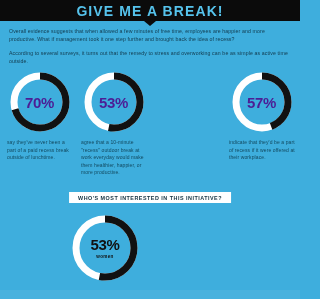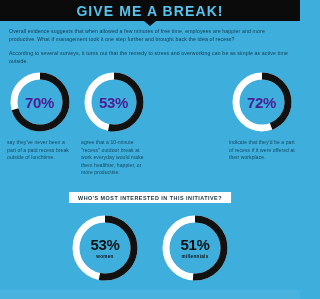--- a/index.html
+++ b/index.html
@@ -125,21 +125,21 @@
       <div class="cap">agree that a 10-minute "recess" outdoor break at work everyday would make them healthier, happier, or more productive.</div>
     </div>
 
 
     <div class="cell c3">
       <div class="donut">
         <svg viewBox="0 0 64 64">
           <circle cx="32" cy="32" r="26" fill="none" stroke="#ffffff" stroke-width="7"></circle>
           <circle class="arc" cx="32" cy="32" r="26" fill="none" stroke="#111111" stroke-width="7" transform="rotate(-90 32 32)" stroke-dasharray="71.87963991413447 91.48317807253478" stroke-linecap="butt"></circle>
         </svg>
-        <div class="val">72%</div>
+        <div class="val">57%</div>
       </div>
       <div class="cap">indicate that they'd be a part of recess if it were offered at their workplace.</div>
     </div>
 
   </div>
 
   <div class="banner">
     <div class="btxt">WHO'S MOST INTERESTED IN THIS INITIATIVE?</div>
   </div>
 
@@ -151,30 +151,18 @@
           <circle cx="36" cy="36" r="29" fill="none" stroke="#ffffff" stroke-width="7"></circle>
           <circle class="arc" cx="36" cy="36" r="29" fill="none" stroke="#111111" stroke-width="7" transform="rotate(-90 36 36)" stroke-dasharray="96.57255817135025 85.63981573685776" stroke-linecap="butt"></circle>
         </svg>
         <div class="stack">
           <div class="bval">53%</div>
           <div class="blab">women</div>
         </div>
       </div>
     </div>
 
-    <div class="bcell b1">
-      <div class="bdonut">
-        <svg viewBox="0 0 72 72">
-          <circle cx="36" cy="36" r="29" fill="none" stroke="#ffffff" stroke-width="7"></circle>
-          <circle class="arc" cx="36" cy="36" r="29" fill="none" stroke="#111111" stroke-width="7" transform="rotate(-90 36 36)" stroke-dasharray="92.92831069318609 89.28406321502192" stroke-linecap="butt"></circle>
-        </svg>
-        <div class="stack">
-          <div class="bval">51%</div>
-          <div class="blab">millennials</div>
-        </div>
-      </div>
-    </div>
 
   </div>
 
   <div class="footband"></div>
 
 </div>
 
 </body></html>

